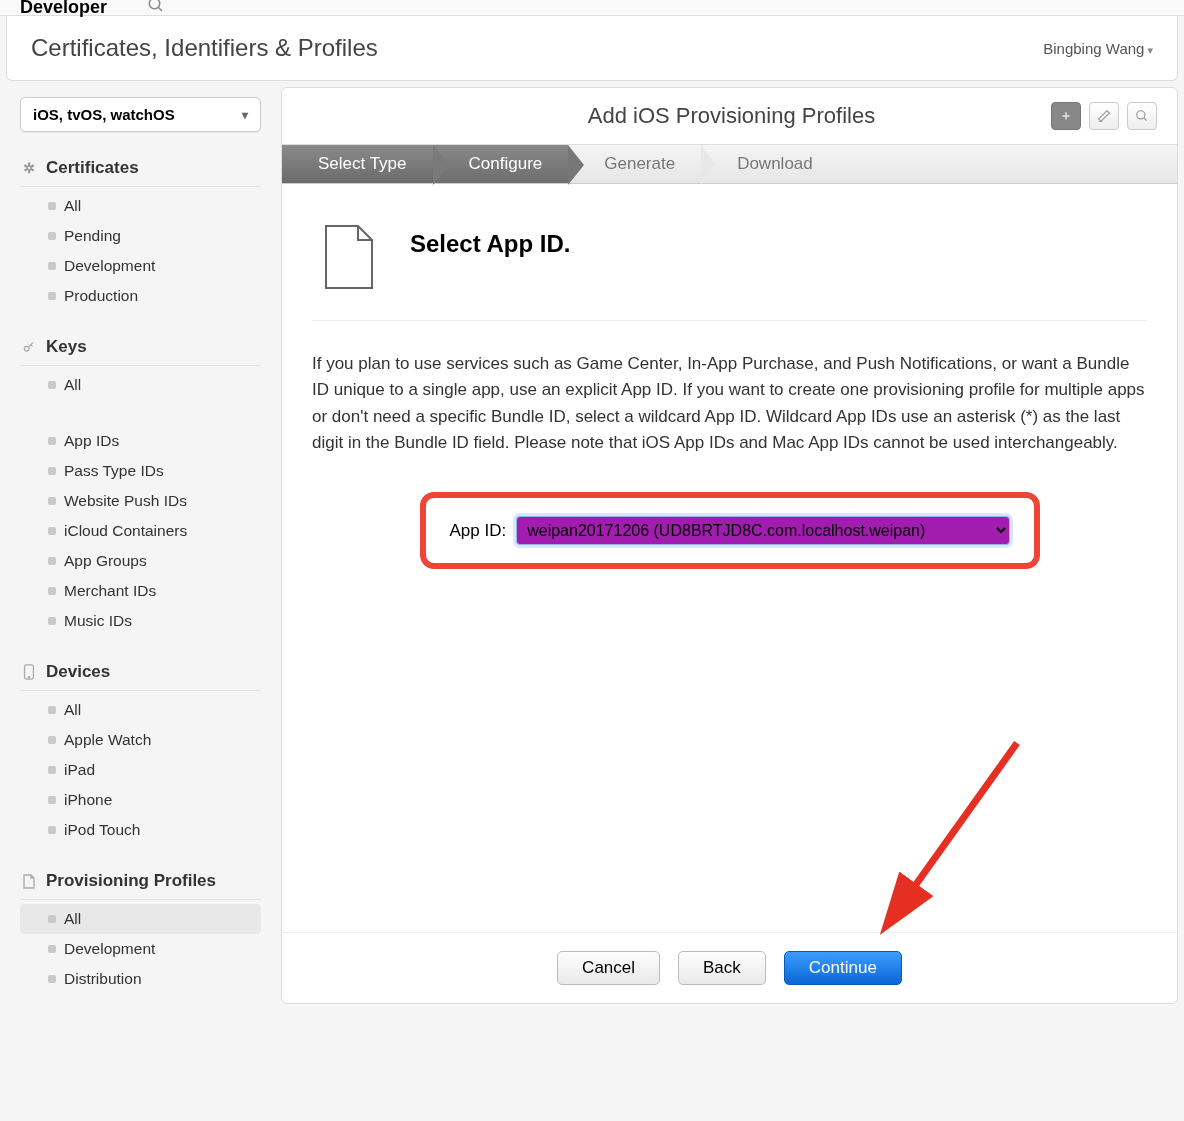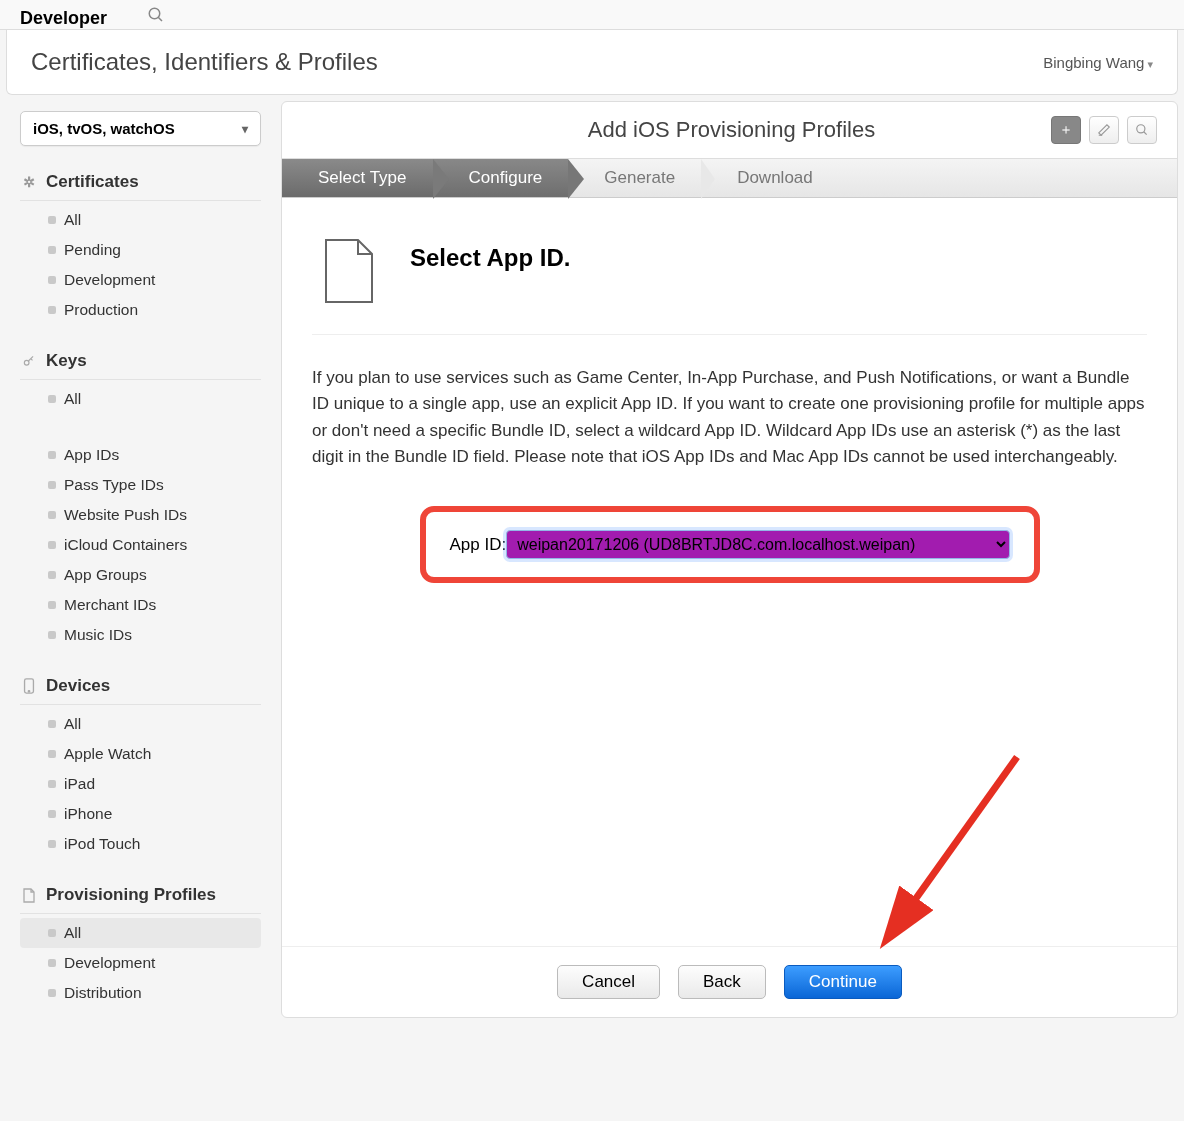--- a/index.html
+++ b/index.html
@@ -1,19 +1,19 @@
 <!DOCTYPE html>
 <html><head>
 <meta charset="utf-8">
 <style>
 * { margin:0; padding:0; box-sizing:border-box; font-family: -apple-system, "Helvetica Neue", Arial, sans-serif; }
 body { background:#f5f5f5; width:1184px; height:1121px; overflow:hidden; position:relative; }
 
 
-.topnav { height:30px; background:#f9f9f9; border-bottom:1px solid #ddd; display:flex; align-items:flex-end; padding:0 14px; }
+.topnav { height:16px; background:#f9f9f9; border-bottom:1px solid #ddd; display:flex; align-items:center; padding:0 14px; }
 .topnav .apple { font-size:18px; margin-right:6px; }
 .topnav .brand { font-weight:600; font-size:18px; margin-right:40px; }
 .topnav .links { display:flex; gap:64px; flex:1; color:#888; font-size:16px; }
 .topnav .links span { cursor:pointer; }
 .topnav .search-ic { color:#888; font-size:18px; }
 
 
 .subhead { background:#fff; border:1px solid #ddd; border-top:none; border-radius:0 0 6px 6px; padding:18px 24px; display:flex; justify-content:space-between; align-items:center; margin:0 6px; }
 .subhead .title { font-size:24px; color:#444; font-weight:400; }
 .subhead .user { font-size:15px; color:#555; }
@@ -51,21 +51,21 @@
 .step:not(.active)::before { content:""; position:absolute; left:0; top:0; height:100%; }
 .step .arrow-gap { position:absolute; right:-14px; top:0; bottom:0; width:0; border-top:20px solid transparent; border-bottom:20px solid transparent; border-left:14px solid #e8e8e8; z-index:1; }
 
 
 .content { padding:30px 30px 10px 30px; flex:1; overflow:auto; }
 .heading-row { display:flex; gap:34px; align-items:flex-start; padding:10px 0 30px 10px; border-bottom:1px solid #eee; margin-bottom:30px; }
 .file-icon { width:54px; height:66px; }
 .heading-row h2 { font-size:24px; font-weight:700; margin-top:6px; }
 .desc { font-size:17px; line-height:1.55; color:#333; margin-bottom:36px; }
 
-.appid-box { border:6px solid #ef4538; border-radius:14px; padding:18px 24px; display:flex; align-items:center; justify-content:center; width:620px; margin:0 auto; }
+.appid-box { border:6px solid #ef4538; border-radius:14px; padding:18px 24px; display:flex; align-items:center; justify-content:center; gap:10px; width:620px; margin:0 auto; }
 .appid-box label { font-size:17px; }
 .appid-box select { flex:1; font-size:16px; padding:4px 6px; border:1px solid #93b7e6; border-radius:4px; background:#a21caf; box-shadow:0 0 0 3px rgba(100,160,255,.25); }
 
 
 .footer { padding:18px; display:flex; justify-content:center; gap:18px; border-top:1px solid #eee; }
 .btn { padding:6px 24px; font-size:17px; border-radius:5px; border:1px solid #bbb; background:linear-gradient(#fdfdfd,#e9e9e9); cursor:pointer; }
 .btn.primary { background:linear-gradient(#3d9dff,#0a66d6); color:#fff; border-color:#0a5bbf; font-weight:500; }
 
 
 .arrow-annot { position:absolute; right:140px; bottom:60px; pointer-events:none; }

